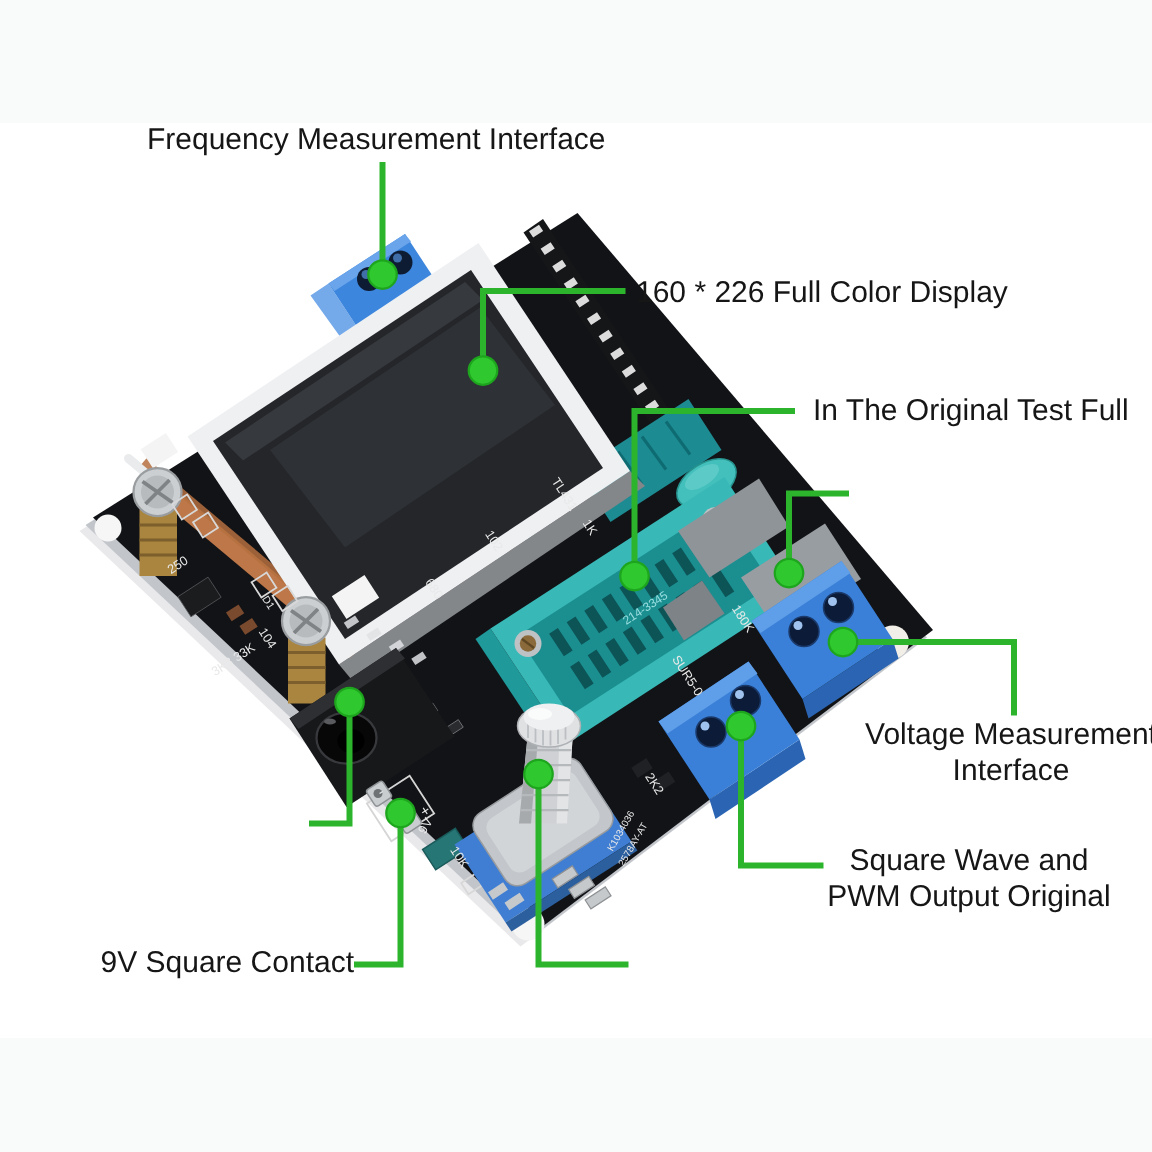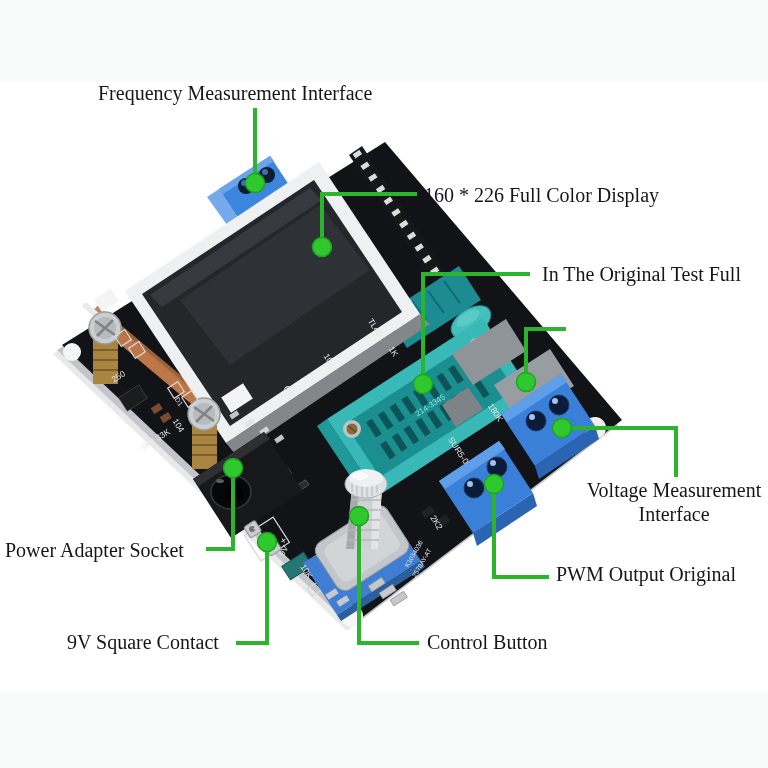--- a/index.html
+++ b/index.html
@@ -1,21 +1,21 @@
 <!DOCTYPE html>
 <html><head>
 <meta charset="utf-8">
 <style>
   html,body{margin:0;padding:0;background:#ffffff;}
   #stage{position:relative;width:768px;height:768px;overflow:hidden;background:#ffffff;
          font-family:"Liberation Sans",sans-serif;}
   #artwork{position:absolute;left:0;top:0;width:768px;height:768px;}
   .label{position:absolute;font-size:20px;color:#161616;white-space:nowrap;line-height:24px;}
   .label.center{text-align:center;white-space:normal;}
-  .ln{display:block;font-family:Liberation Serif, serif;}
+  .ln{display:block;}
 </style>
 </head>
 <body>
 
 <div id="stage">
 
 <svg id="artwork" viewBox="0 0 768 768">
 
   <rect x="0" y="0" width="768" height="82" fill="#f9fafa"></rect>
   <rect x="0" y="692" width="768" height="76" fill="#f9fafa"></rect>
@@ -251,25 +251,20 @@
     <span class="ln">160 * 226 Full Color Display</span>
   </div>
   <div class="label" style="left:542px;top:262px">
     <span class="ln">In The Original Test Full</span>
   </div>
   <div class="label center" style="left:576px;top:478px;width:196px">
     <span class="ln">Voltage Measurement</span>
     <span class="ln">Interface</span>
   </div>
   <div class="label center" style="left:546px;top:562px;width:200px">
+    <span class="ln">Square Wave and</span>
     <span class="ln">PWM Output Original</span>
-  </div>
-  <div class="label" style="left:5px;top:538px">
-    <span class="ln">Power Adapter Socket</span>
   </div>
   <div class="label" style="left:67px;top:630px">
     <span class="ln">9V Square Contact</span>
   </div>
-  <div class="label" style="left:427px;top:630px">
-    <span class="ln">Control Button</span>
-  </div>
 
 </div>
 
 </body></html>

